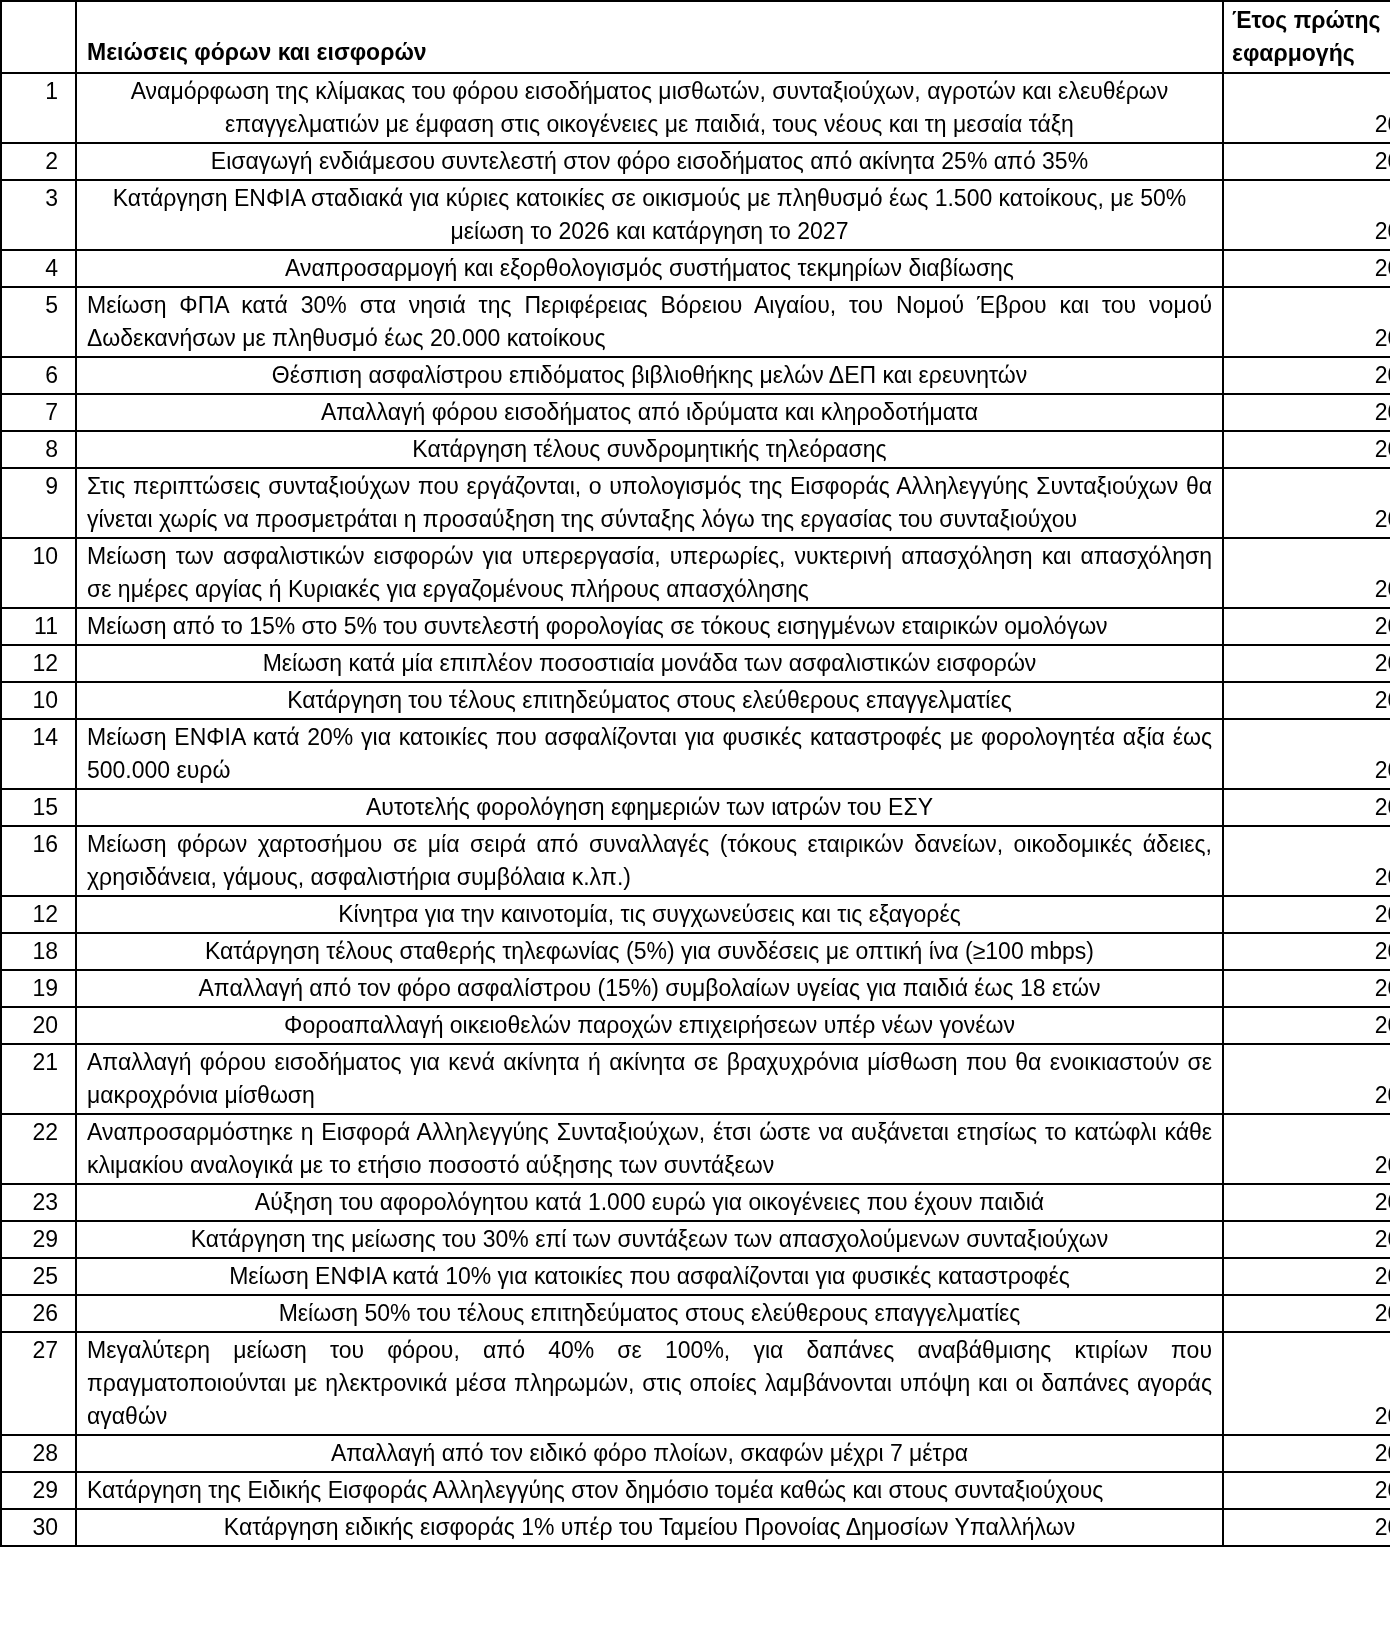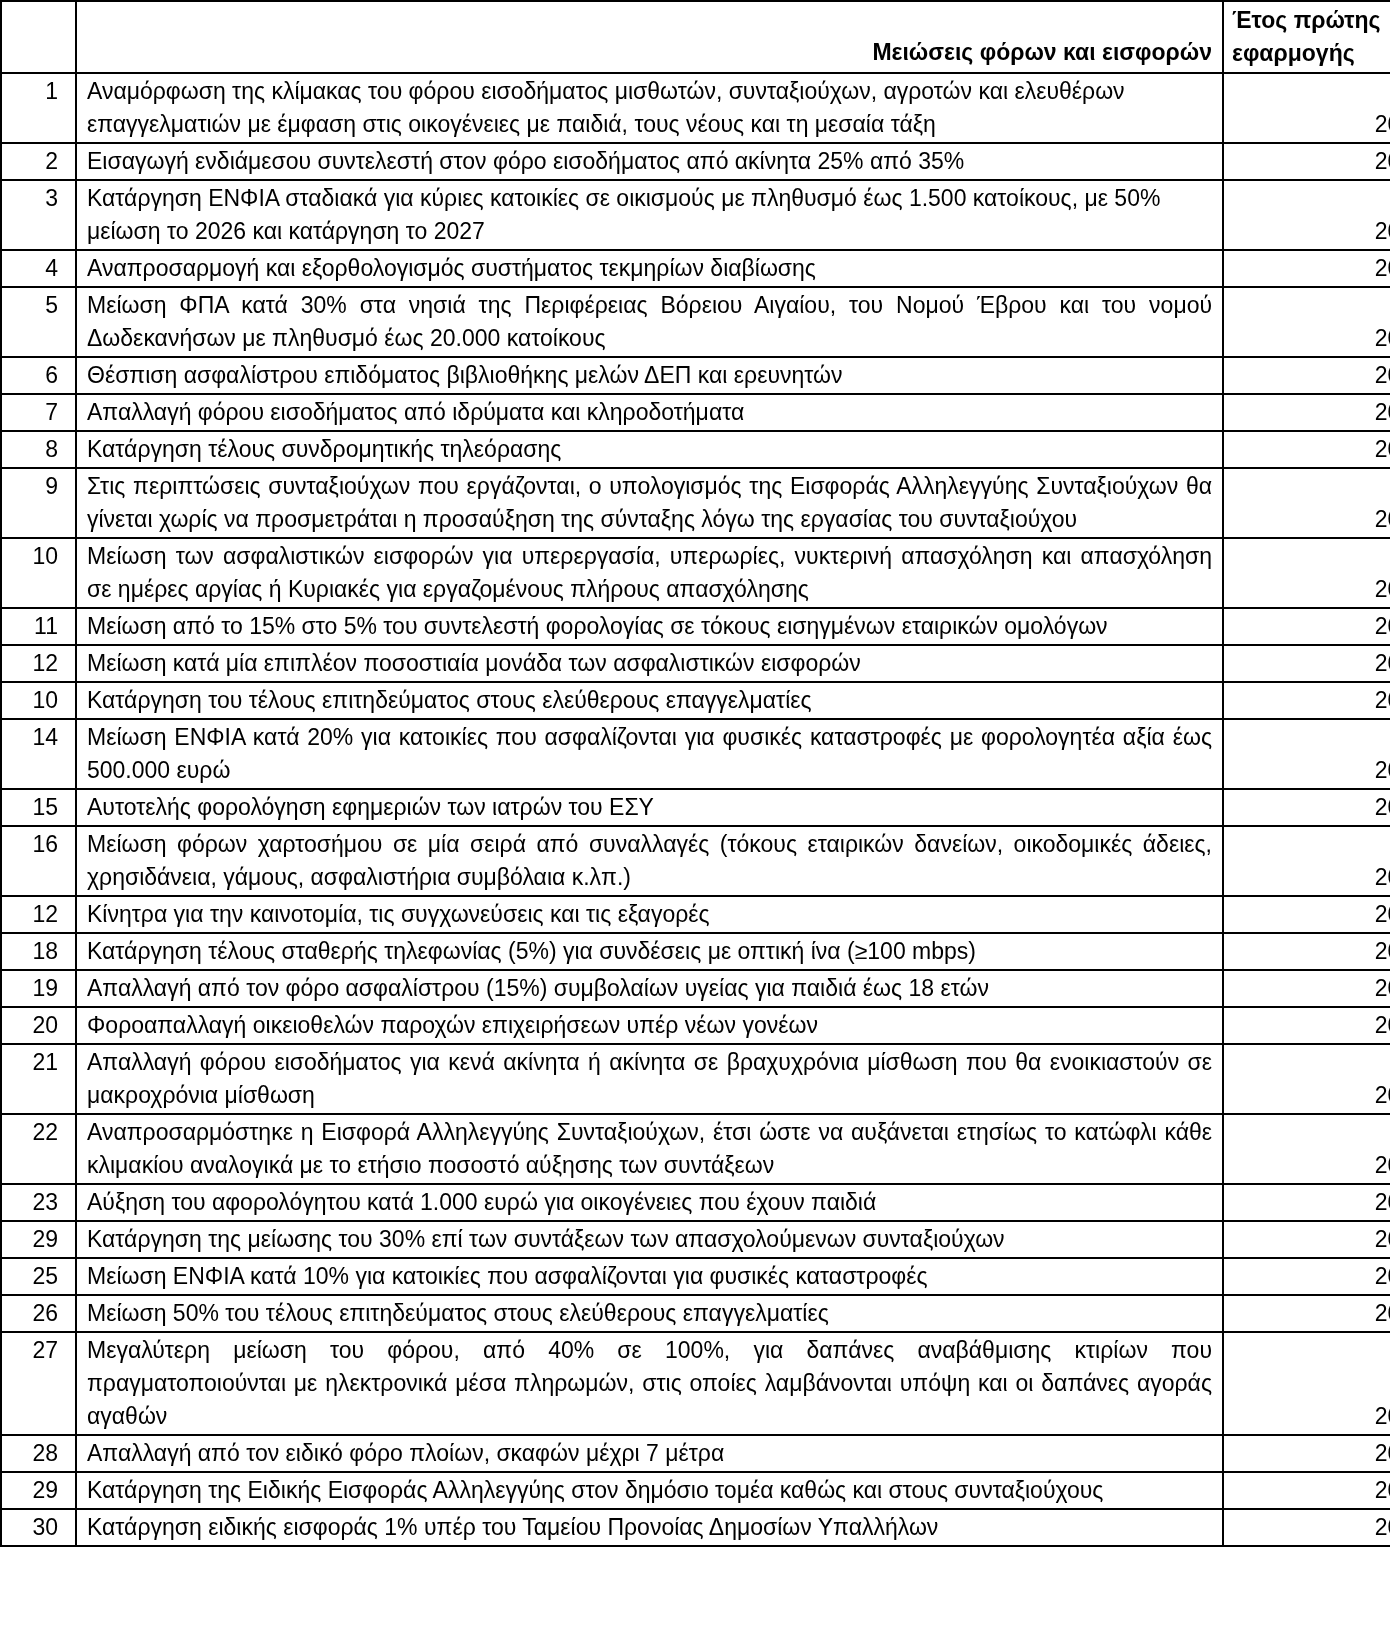--- a/index.html
+++ b/index.html
@@ -22,39 +22,39 @@
   table.doc-table td, table.doc-table th {
     border: 2px solid #000000;
     overflow: hidden;
     word-wrap: break-word;
   }
   th.head-num {
     width: 71px;
   }
   th.head-desc {
     width: 1125px;
-    text-align: right;
+    text-align: left;
     vertical-align: bottom;
     font-weight: bold;
     padding: 2px 10px 3px 10px;
   }
   th.head-year {
     width: 194px;
     text-align: left;
     vertical-align: top;
     font-weight: bold;
     padding: 2px 10px 2px 8px;
   }
   td.cell-num {
     text-align: right;
     vertical-align: top;
     padding: 1px 17px 1px 2px;
   }
   td.cell-desc {
-    text-align: left;
+    text-align: center;
     vertical-align: top;
     padding: 1px 10px 1px 10px;
   }
   td.cell-desc.justify {
     text-align: justify;
     border-radius: 10px;
   }
   td.cell-year {
     text-align: right;
     vertical-align: bottom;

